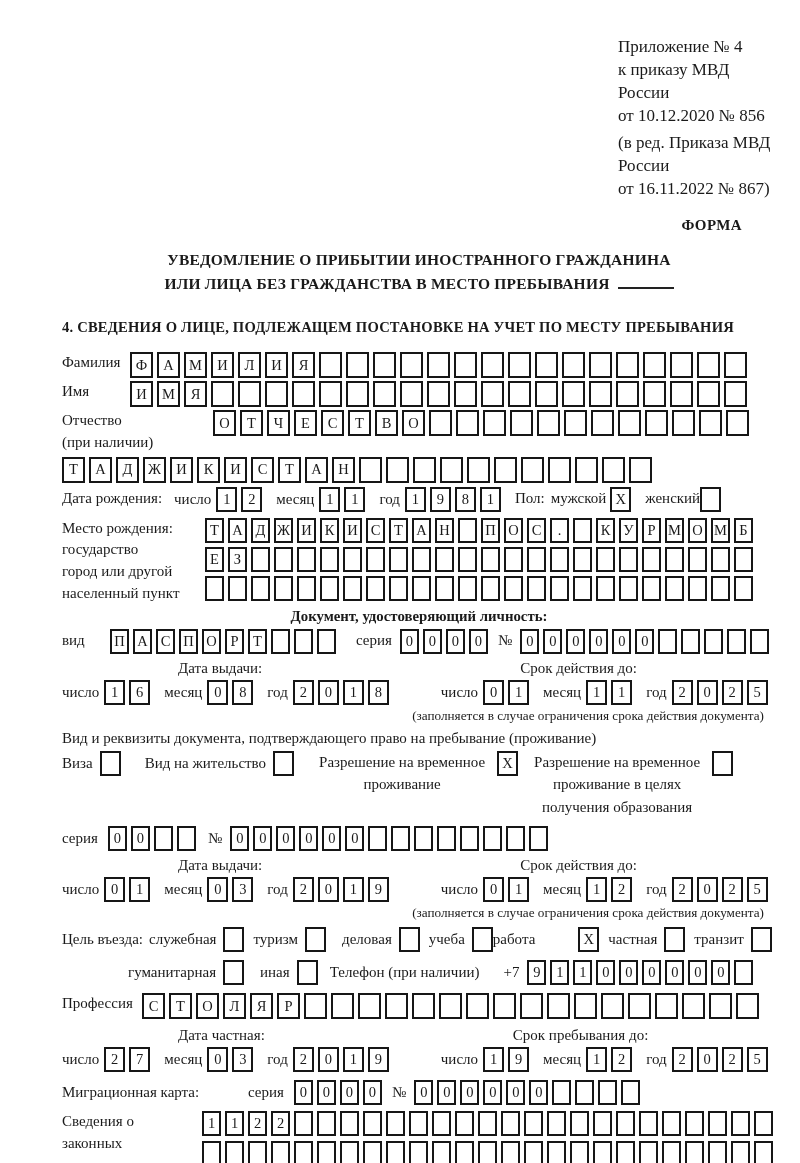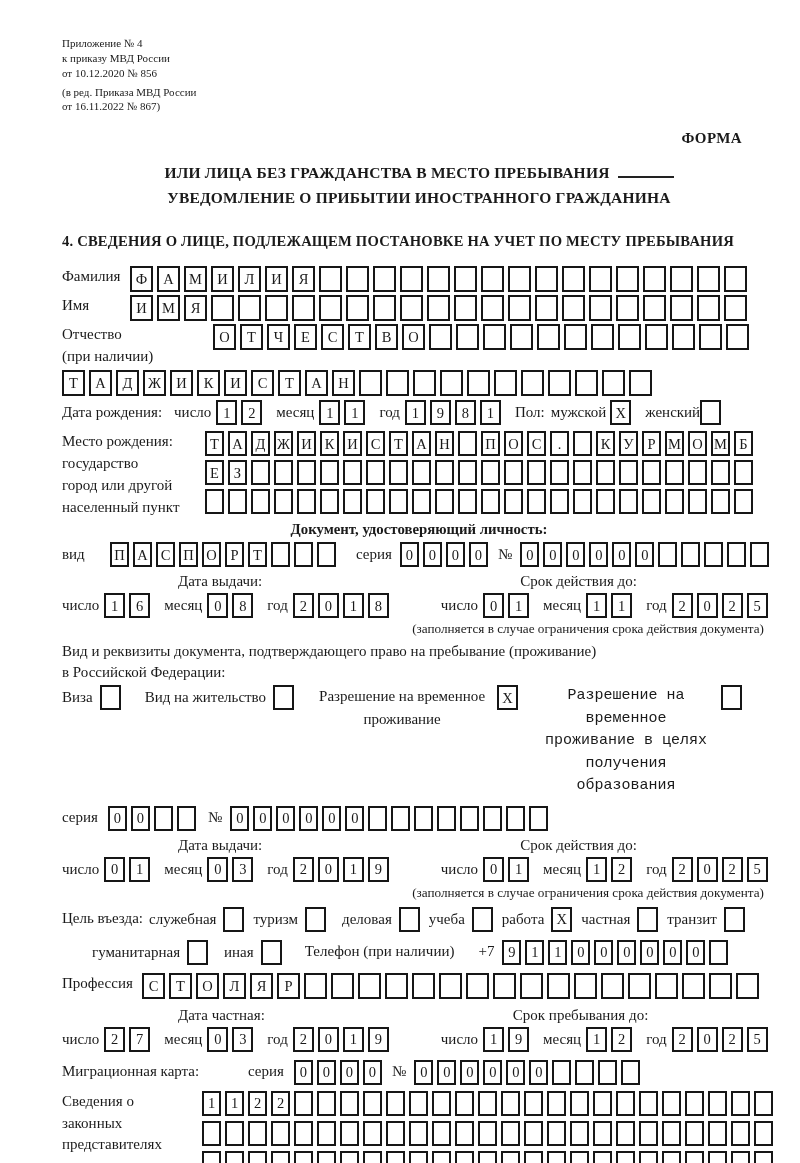--- a/index.html
+++ b/index.html
@@ -1,21 +1,21 @@
 <!DOCTYPE html>
 <html><head>
 <meta charset="utf-8">
 <style>
   html,body{margin:0;padding:0;background:#888;}
   .page{
     width:800px;height:1163px;margin:0 auto;background:#ffffff;color:#1a1a1a;
     font-family:"Liberation Serif","DejaVu Serif",serif;font-size:15px;
     box-sizing:border-box;padding:36px 24px 16px 62px;overflow:hidden;position:relative;
   }
-  .appendix{font-size:11px;line-height:1.35;}
+  .appendix{margin-left:556px;font-size:17px;line-height:1.35;}
   .appendix .gap{height:4px;}
   .forma{text-align:right;padding-right:34px;font-weight:bold;margin-top:16px;letter-spacing:.4px;}
   .title{text-align:center;font-weight:bold;font-size:15.5px;line-height:1.6;margin-top:14px;letter-spacing:.2px;}
   .blank-underline{display:inline-block;width:56px;height:13px;border-bottom:2px solid #222;margin-left:8px;}
   .section-heading{font-weight:bold;font-size:14.6px;margin-top:22px;letter-spacing:.2px;}
   .row{display:flex;align-items:flex-start;}
   .lbl{flex:0 0 auto;line-height:1.45;}
   .w68{width:68px;} .w151{width:151px;} .w116{width:116px;} .w143{width:143px;} .w48{width:48px;} .w76{width:80px;}
   .cells{display:flex;flex:0 0 auto;}
   .cell,.cb{
@@ -49,24 +49,24 @@
     <div>к приказу МВД России</div>
     <div>от 10.12.2020 № 856</div>
     <div class="gap"></div>
     <div>(в ред. Приказа МВД России</div>
     <div>от 16.11.2022 № 867)</div>
   </div>
 
   <div class="forma">ФОРМА</div>
 
   <div class="title">
+    <div>УВЕДОМЛЕНИЕ О ПРИБЫТИИ ИНОСТРАННОГО ГРАЖДАНИНА</div>
     <div>
       <span>ИЛИ ЛИЦА БЕЗ ГРАЖДАНСТВА В МЕСТО ПРЕБЫВАНИЯ</span><span class="blank-underline"></span>
     </div>
-    <div>УВЕДОМЛЕНИЕ О ПРИБЫТИИ ИНОСТРАННОГО ГРАЖДАНИНА</div>
   </div>
 
   <div class="section-heading">4. СВЕДЕНИЯ О ЛИЦЕ, ПОДЛЕЖАЩЕМ ПОСТАНОВКЕ НА УЧЕТ ПО МЕСТУ ПРЕБЫВАНИЯ</div>
 
   <div class="row mt16">
     <span class="lbl w68">Фамилия</span>
     <span class="cells">
         <span class="cell">Ф</span>
         <span class="cell">А</span>
         <span class="cell">М</span>
@@ -376,36 +376,35 @@
           <span class="cell">0</span>
           <span class="cell">2</span>
           <span class="cell">5</span>
         </span>
     </span>
   </div>
 
   <div class="note note-right mt3">(заполняется в случае ограничения срока действия документа)</div>
 
   <div class="mt6">Вид и реквизиты документа, подтверждающего право на пребывание (проживание)</div>
-  <div class="mt4">в Российской Федерации:</div>
 
   <div class="row mt4">
     <span class="opt">
       <span class="ol">Виза</span>
       <span class="cb">&nbsp;</span>
     </span>
     <span class="opt" style="margin-left:24px;">
       <span class="ol">Вид на жительство</span>
       <span class="cb">&nbsp;</span>
     </span>
     <span class="optblock" style="margin-left:22px;">
       <span class="obl" style="width:172px;">Разрешение на временное проживание</span>
       <span class="cb">X</span>
     </span>
-    <span class="optblock" style="margin-left:22px;font-family:Liberation Mono, monospace;">
+    <span class="optblock" style="margin-left:13px;">
       <span class="obl" style="width:172px;">Разрешение на временное проживание в целях получения образования</span>
       <span class="cb">&nbsp;</span>
     </span>
   </div>
 
   <div class="row mt8" style="align-items:center;">
     <span class="lbl" style="margin-right:10px;">серия</span>
     <span class="cells small">
         <span class="cell">0</span>
         <span class="cell">0</span>
@@ -490,44 +489,44 @@
         <span class="cb">&nbsp;</span>
       </span>
     <span class="opt" style="margin-left:16px;">
         <span class="ol">деловая</span>
         <span class="cb">&nbsp;</span>
       </span>
     <span class="opt" style="margin-left:9px;">
         <span class="ol">учеба</span>
         <span class="cb">&nbsp;</span>
       </span>
-    <span class="opt" style="margin-left:9px;">
+    <span class="opt" style="gap:36px;">
         <span class="ol">работа</span>
         <span class="cb">X</span>
       </span>
     <span class="opt" style="margin-left:9px;">
         <span class="ol">частная</span>
         <span class="cb">&nbsp;</span>
       </span>
     <span class="opt" style="margin-left:9px;">
         <span class="ol">транзит</span>
         <span class="cb">&nbsp;</span>
       </span>
   </div>
 
   <div class="row mt8" style="align-items:center;">
-    <span class="opt" style="margin-left:30px;">
+    <span class="opt" style="margin-left:66px;">
         <span class="ol">гуманитарная</span>
         <span class="cb">&nbsp;</span>
       </span>
     <span class="opt" style="margin-left:16px;">
         <span class="ol">иная</span>
         <span class="cb">&nbsp;</span>
       </span>
-    <span class="lbl" style="margin-left:23px;">Телефон (при наличии)</span>
+    <span class="lbl" style="margin-left:12px;">Телефон (при наличии)</span>
     <span class="lbl" style="margin-left:24px;margin-right:8px;">+7</span>
     <span class="cells small">
         <span class="cell">9</span>
         <span class="cell">1</span>
         <span class="cell">1</span>
         <span class="cell">0</span>
         <span class="cell">0</span>
         <span class="cell">0</span>
         <span class="cell">0</span>
         <span class="cell">0</span>

